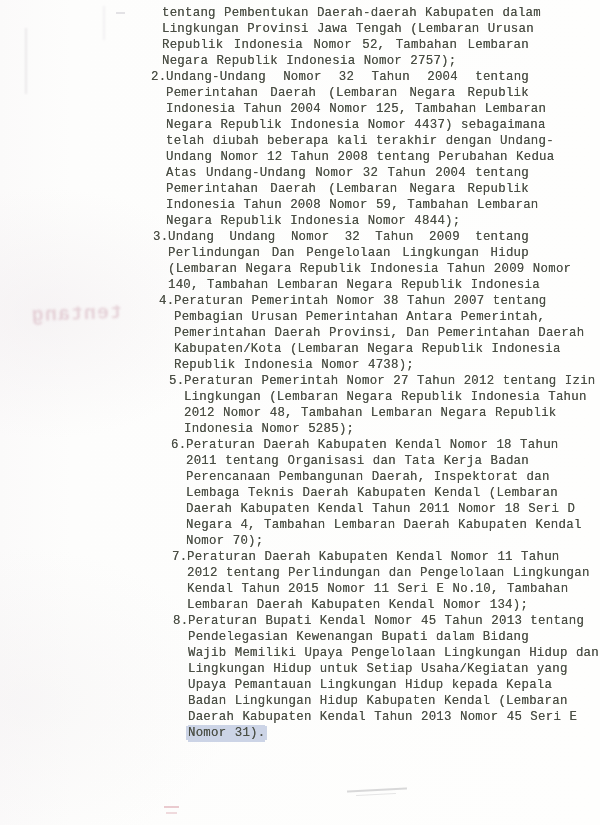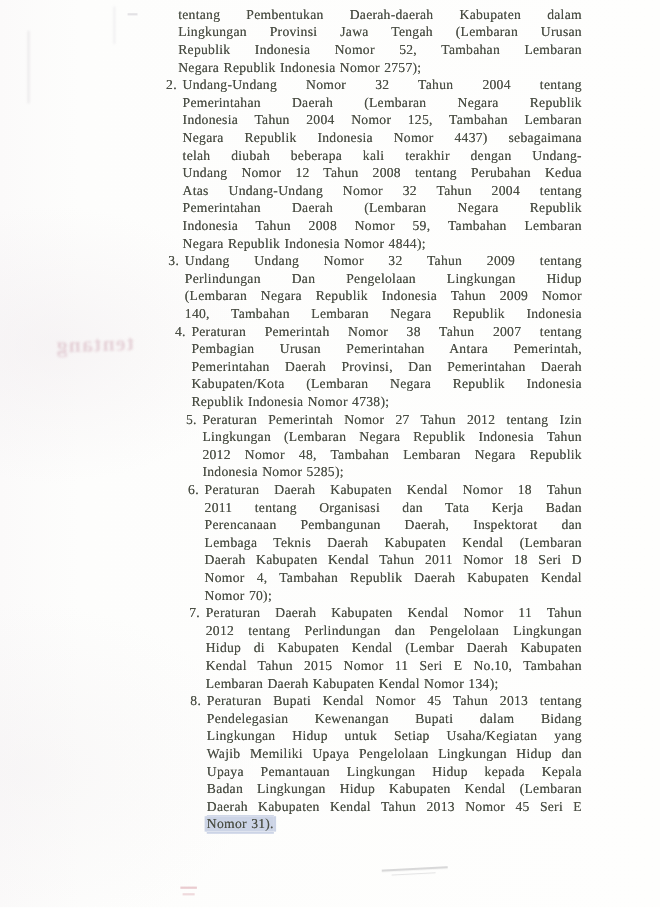--- a/index.html
+++ b/index.html
@@ -9,20 +9,21 @@
     overflow: hidden;
     font-family: "Liberation Serif", "DejaVu Serif", serif;
   }
   .page {
     position: relative;
     width: 600px; height: 825px;
     background:
       radial-gradient(ellipse 260px 180px at 8% 38%, rgba(235,228,232,0.35), rgba(255,255,255,0) 70%),
       radial-gradient(ellipse 300px 220px at 4% 85%, rgba(238,234,236,0.3), rgba(255,255,255,0) 70%),
       linear-gradient(90deg, #fbfafa 0%, #fdfdfc 12%, #fefefd 100%);
+    font-family: Liberation Mono, monospace;
   }
   
   .reflist {
     position: absolute;
     top: 5px; left: 0;
     margin: 0; padding: 0;
     color: var(--ink, #4a4e44);
     font-size: 12.4px;
     line-height: 16px;
     letter-spacing: 0.25px;
@@ -142,36 +143,35 @@
         <div class="line">2012 Nomor 48, Tambahan Lembaran Negara Republik</div>
         <div class="line last">Indonesia Nomor 5285);</div>
       </div>
       <div class="item">
         <span class="num">6.</span>
         <div class="line">Peraturan Daerah Kabupaten Kendal Nomor 18 Tahun</div>
         <div class="line">2011 tentang Organisasi dan Tata Kerja Badan</div>
         <div class="line">Perencanaan Pembangunan Daerah, Inspektorat dan</div>
         <div class="line">Lembaga Teknis Daerah Kabupaten Kendal (Lembaran</div>
         <div class="line">Daerah Kabupaten Kendal Tahun 2011 Nomor 18 Seri D</div>
-        <div class="line">Nomor 4, Tambahan Republik Daerah Kabupaten Kendal</div>
+        <div class="line">Negara 4, Tambahan Lembaran Daerah Kabupaten Kendal</div>
         <div class="line last">Nomor 70);</div>
       </div>
       <div class="item">
         <span class="num">7.</span>
         <div class="line">Peraturan Daerah Kabupaten Kendal Nomor 11 Tahun</div>
         <div class="line">2012 tentang Perlindungan dan Pengelolaan Lingkungan</div>
-        <div class="line">Hidup di Kabupaten Kendal (Lembar Daerah Kabupaten</div>
         <div class="line">Kendal Tahun 2015 Nomor 11 Seri E No.10, Tambahan</div>
         <div class="line last">Lembaran Daerah Kabupaten Kendal Nomor 134);</div>
       </div>
       <div class="item">
         <span class="num">8.</span>
         <div class="line">Peraturan Bupati Kendal Nomor 45 Tahun 2013 tentang</div>
         <div class="line">Pendelegasian Kewenangan Bupati dalam Bidang</div>
+        <div class="line">Wajib Memiliki Upaya Pengelolaan Lingkungan Hidup dan</div>
         <div class="line">Lingkungan Hidup untuk Setiap Usaha/Kegiatan yang</div>
-        <div class="line">Wajib Memiliki Upaya Pengelolaan Lingkungan Hidup dan</div>
         <div class="line">Upaya Pemantauan Lingkungan Hidup kepada Kepala</div>
         <div class="line">Badan Lingkungan Hidup Kabupaten Kendal (Lembaran</div>
         <div class="line">Daerah Kabupaten Kendal Tahun 2013 Nomor 45 Seri E</div>
         <div class="line last"><span class="hl">Nomor 31).</span></div>
       </div>
     </div>
 </div>
 
 </body></html>

